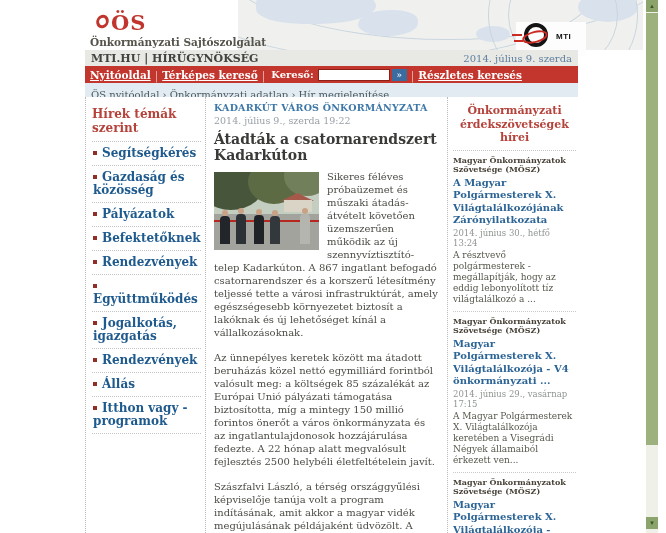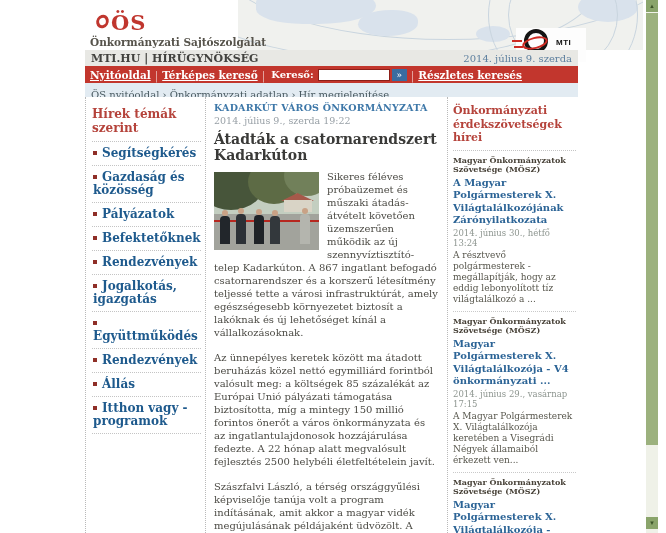--- a/index.html
+++ b/index.html
@@ -22,21 +22,21 @@
   .arc4 { left:-20px; top:-120px; width:460px; height:160px; }
 
   
   .os-logo { position:absolute; left:96px; top:10px; cursor:pointer; }
   .os-ring { display:inline-block; width:13px; height:13px; border:3px solid #c0362e;
              border-radius:50%; transform:rotate(-18deg) skewX(-8deg); margin-right:2px;
              vertical-align:2px; }
   .os-text { color:#c0362e; font-weight:bold; font-size:21px; letter-spacing:1px; }
   .os-sub { position:absolute; left:90px; top:36px; font-size:10.5px; font-weight:bold; color:#56534b; }
 
-  .mti-logo { position:absolute; left:516px; top:28px; width:70px; height:34px; background:#fdfdfd; }
+  .mti-logo { position:absolute; left:516px; top:22px; width:70px; height:34px; background:#fdfdfd; }
   .mti-ring { position:absolute; left:8px; top:1px; width:24px; height:24px;
               border:4px solid #141414; border-radius:50%; }
   .mti-ellipse { position:absolute; left:6px; top:9px; width:26px; height:12px;
                  border:2px solid #cc2b24; border-radius:50%; transform:rotate(-14deg); }
   .mti-dash1, .mti-dash2 { position:absolute; height:2px; background:#cc2b24; }
   .mti-dash1 { left:-4px; top:12px; width:10px; }
   .mti-dash2 { left:-2px; top:18px; width:9px; }
   .mti-label { position:absolute; left:40px; top:10px; font-family:"Liberation Sans", sans-serif;
                font-weight:bold; font-size:8px; color:#111; letter-spacing:0.5px; }
 
@@ -99,21 +99,21 @@
   .ph-person::before { content:""; position:absolute; left:2px; top:-6px; width:6px; height:6px;
                        border-radius:50%; background:#c9a286; }
   .ph-p1 { left:6px;  background:#22262b; }
   .ph-p2 { left:22px; background:#2c3136; height:30px; }
   .ph-p3 { left:40px; background:#1f2327; height:29px; }
   .ph-p4 { left:56px; background:#33383c; }
   .ph-p5 { left:86px; background:#b4b5ae; height:30px; }
 
   
   .sec-title { color:#b5433b; font-weight:bold; font-size:11px; line-height:13.5px;
-               padding:3px 0 5px 0; border-bottom:1px dotted #c4c4c4; }
+               padding:3px 0 5px 0; border-bottom:1px dotted #c4c4c4;text-align:center; }
   .news-item { padding:5px 0 6px 0; border-bottom:1px dotted #c9c9c9; }
   .news-item.last { border-bottom:none; }
   .news-src { font-size:8px; font-weight:bold; color:#474137; line-height:9.5px; }
   .news-title { font-size:10px; font-weight:bold; color:#2c6496; line-height:12.5px;
                 margin:2px 0 1px 0; cursor:pointer; }
   .news-date { font-size:8.5px; color:#8d958f; line-height:10px; margin-bottom:2px; }
   .news-teaser { font-size:9px; color:#57564c; line-height:11px; }
 
   
   .scrollbar { position:absolute; right:8px; top:0; width:12px; height:533px; background:#eff1e8; }
@@ -178,22 +178,22 @@
   <div class="content">
 
     <div class="left-col">
       <div class="menu-title">Hírek témák szerint</div>
       <ul class="menu-list">
         <li class="menu-item"><span class="bullet"></span><span>Segítségkérés</span></li>
         <li class="menu-item"><span class="bullet"></span><span>Gazdaság és közösség</span></li>
         <li class="menu-item"><span class="bullet"></span><span>Pályázatok</span></li>
         <li class="menu-item"><span class="bullet"></span><span>Befektetőknek</span></li>
         <li class="menu-item"><span class="bullet"></span><span>Rendezvények</span></li>
+        <li class="menu-item"><span class="bullet"></span><span>Együttműködés</span></li>
         <li class="menu-item"><span class="bullet"></span><span>Jogalkotás, igazgatás</span></li>
-        <li class="menu-item"><span class="bullet"></span><span>Együttműködés</span></li>
         <li class="menu-item"><span class="bullet"></span><span>Rendezvények</span></li>
         <li class="menu-item"><span class="bullet"></span><span>Állás</span></li>
         <li class="menu-item"><span class="bullet"></span><span>Itthon vagy - programok</span></li>
       </ul>
     </div>
 
     <div class="article-col">
       <div class="art-source">KADARKÚT VÁROS ÖNKORMÁNYZATA</div>
       <div class="art-date">2014. július 9., szerda 19:22</div>
       <h1 class="art-title">Átadták a csatornarendszert Kadarkúton</h1>

